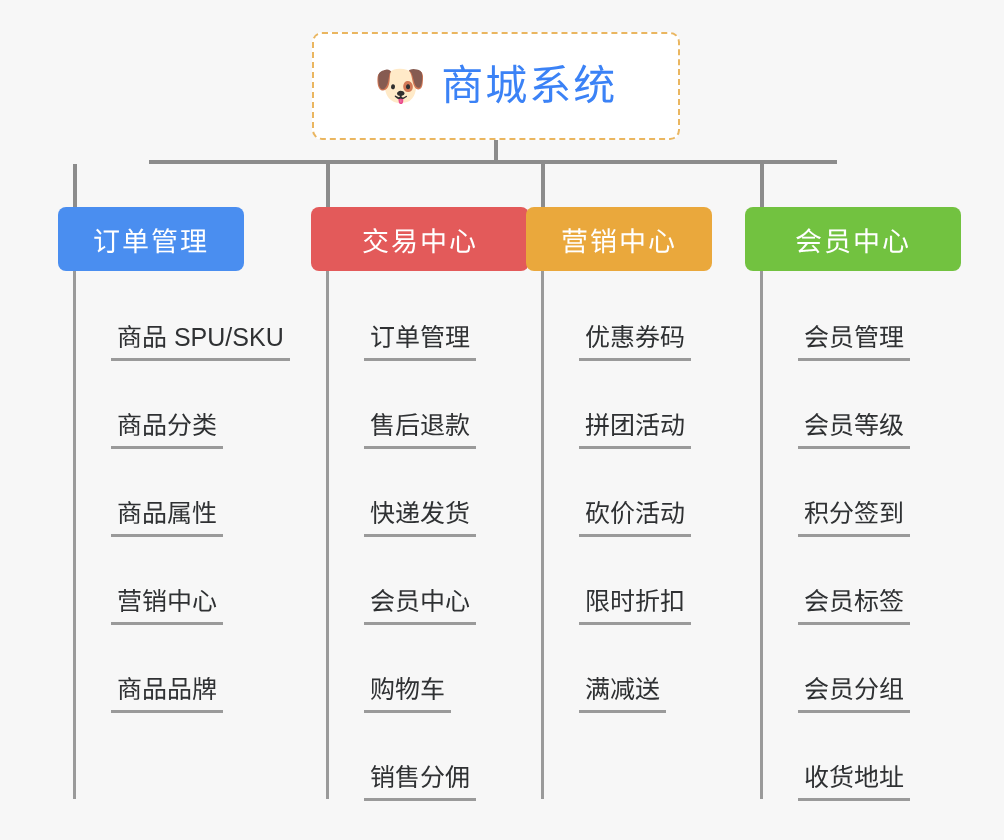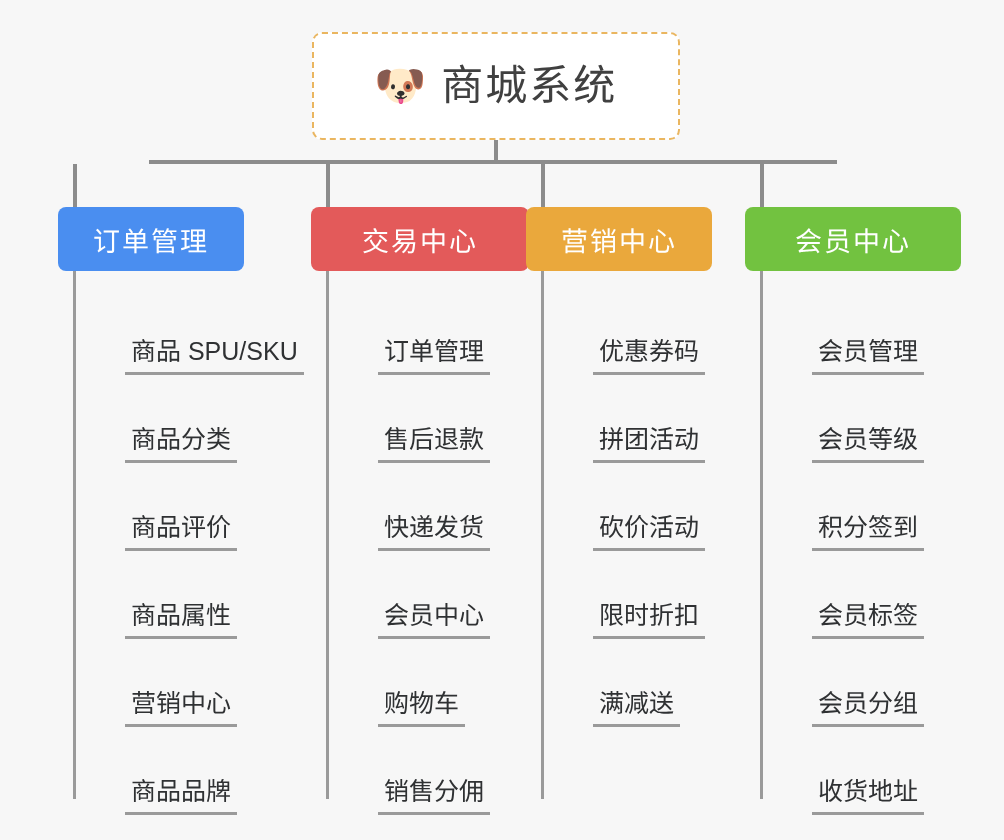--- a/index.html
+++ b/index.html
@@ -38,21 +38,21 @@
     gap: 14px;
   }
   .root-icon {
     font-size: 42px;
     line-height: 1;
     display: block;
   }
   .root-title {
     font-size: 42px;
     line-height: 1.1;
-    color: #404040;
+    color: #3b82f6;
     letter-spacing: 2px;
     white-space: nowrap;
   }
 
   
   .conn {
     position: absolute;
     background: #8c8c8c;
   }
   .conn-v { width: 4px; }
@@ -108,21 +108,21 @@
     left: 15px;
     top: 107px;
     width: 3px;
     background: #9a9a9a;
   }
 
   .branch-items {
     position: absolute;
     left: 15px;
     top: 107px;
-    margin: 16px;
+    margin: 2px;
     padding: 0;
     list-style: none;
   }
   .branch-item {
     position: relative;
     height: 88px;
     box-sizing: border-box;
     display: flex;
     align-items: flex-end;
     padding-left: 36px;
@@ -166,23 +166,20 @@
     <div class="branch-head">订单管理</div>
     <div class="branch-spine" style="height: 528px;"></div>
     <ul class="branch-items">
       <li class="branch-item">
           <span class="item-label">商品 SPU/SKU</span>
         </li>
       <li class="branch-item">
           <span class="item-label">商品分类</span>
         </li>
       <li class="branch-item">
-          <span class="item-label">商品评价</span>
-        </li>
-      <li class="branch-item">
           <span class="item-label">商品属性</span>
         </li>
       <li class="branch-item">
           <span class="item-label">营销中心</span>
         </li>
       <li class="branch-item">
           <span class="item-label">商品品牌</span>
         </li>
     </ul>
   </div>

